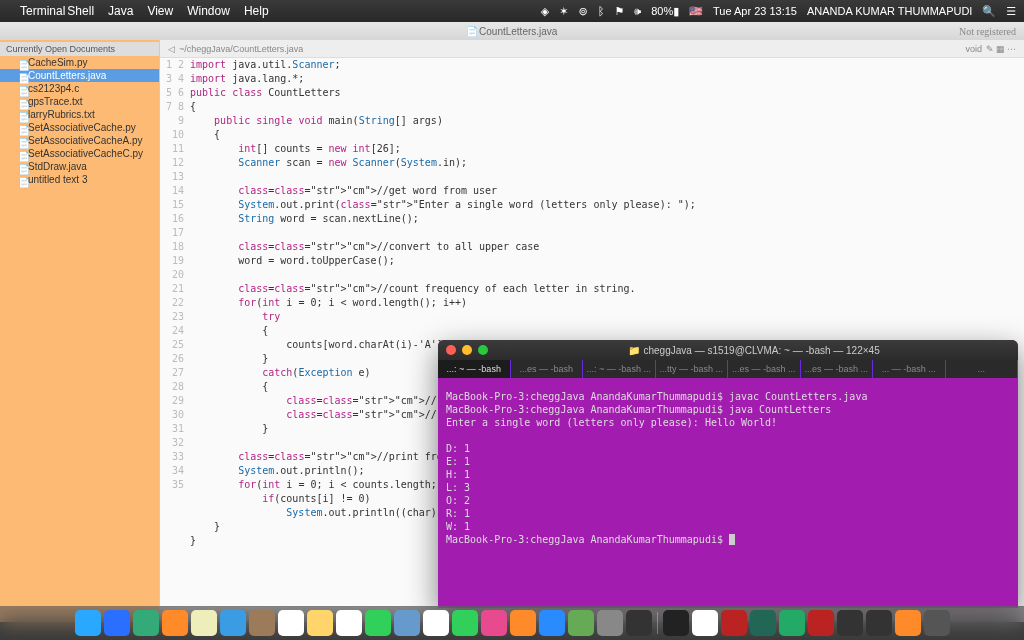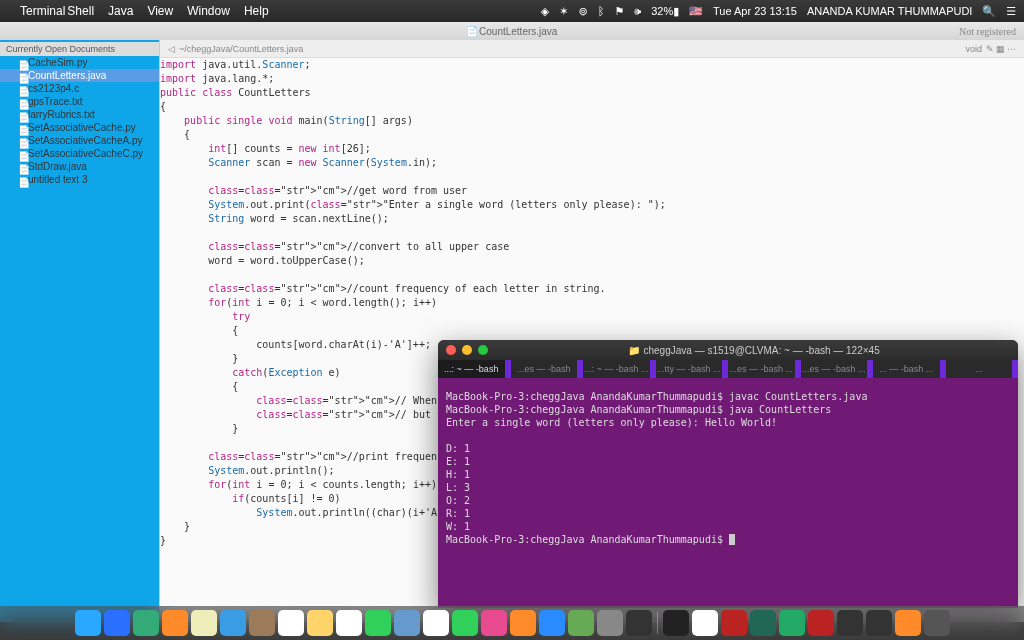--- a/index.html
+++ b/index.html
@@ -11,44 +11,44 @@
 .menubar .menu-item { margin-right: 14px; cursor: default; }
 .menubar .app-name { font-weight: normal; margin-right: 2px; }
 .menubar .right { margin-left: auto; display: flex; align-items: center; gap: 10px; font-size: 11px; }
 .menubar .right span { display: inline-flex; align-items: center; }
 
 
 .editor-window { position: absolute; top: 22px; left: 0; right: 0; bottom: 18px; background: #f5f5f5; display: flex; flex-direction: column; }
 .editor-title { height: 18px; background: linear-gradient(#e8e8e8,#d6d6d6); display: flex; align-items: center; justify-content: center; font-size: 10px; color: #666; position: relative; }
 .editor-title .notreg { position: absolute; right: 8px; color: #888; font-family: Liberation Serif, serif; }
 .editor-body { flex: 1; display: flex; overflow: hidden; }
-.sidebar { width: 160px; background: #0ea5e9; border-right: 1px solid #ccc; font-size: 10px; color: #333; padding-top: 2px; }
+.sidebar { width: 160px; background: #fdba74; border-right: 1px solid #ccc; font-size: 10px; color: #333; padding-top: 2px; }
 .sidebar .hdr { background: #ddd; padding: 2px 6px; font-size: 9px; color: #555; }
 .sidebar .item { padding: 1px 6px 1px 18px; display: flex; align-items: center; }
 .sidebar .item.sel { background: #5a9de4; color: #fff; }
 .sidebar .item .dot { width: 6px; height: 6px; margin-right: 4px; display: inline-block; }
 .main { flex: 1; display: flex; flex-direction: column; background: #fafafa; }
 .tabbar { height: 18px; background: #eee; border-bottom: 1px solid #ddd; font-size: 9px; color: #888; padding: 2px 8px; display: flex; align-items: center; gap: 4px; }
 .tabbar .mr { margin-left: auto; }
 .code { flex: 1; display: flex; font-family: Menlo, Monaco, monospace; font-size: 10px; line-height: 14px; background: #fafafa; }
 .gutter { width: 30px; text-align: right; padding-right: 6px; color: #bbb; user-select: none; }
 .codelines { flex: 1; white-space: pre; color: #333; }
 .codelines .kw { color: #b02585; }
 .codelines .ty { color: #1a6aa8; }
 .statusbar { height: 16px; background: #e6e6e6; border-top: 1px solid #ccc; font-size: 9px; color: #888; display: flex; align-items: center; padding: 0 8px; gap: 10px; }
 
 
-.term-window { position: absolute; top: 340px; left: 438px; width: 580px; height: 268px; background: #701a75; border-radius: 6px 6px 0 0; box-shadow: 0 10px 30px rgba(0,0,0,.5); display: flex; flex-direction: column; overflow: hidden; }
+.term-window { position: absolute; top: 340px; left: 438px; width: 580px; height: 268px; background: #a21caf; border-radius: 6px 6px 0 0; box-shadow: 0 10px 30px rgba(0,0,0,.5); display: flex; flex-direction: column; overflow: hidden; }
 .term-title { height: 20px; background: linear-gradient(#3b3b3b,#2b2b2b); display: flex; align-items: center; padding: 0 8px; font-size: 10px; color: #bbb; }
 .traffic { display: flex; gap: 6px; margin-right: 10px; }
 .traffic span { width: 10px; height: 10px; border-radius: 50%; display: inline-block; }
 .tr-r { background: #ff5f56; } .tr-y { background: #ffbd2e; } .tr-g { background: #27c93f; }
 .term-title .tt { margin: 0 auto; font-size: 10px; color: #ccc; }
 .term-tabs { height: 18px; background: #2a2a2a; display: flex; font-size: 9px; color: #888; }
-.term-tabs .ttab { flex: 1; display: flex; align-items: center; justify-content: center; border-right: 6px solid #6d28d9; }
+.term-tabs .ttab { flex: 1; display: flex; align-items: center; justify-content: center; border-right: 1px solid #6d28d9; }
 .term-tabs .ttab.act { background: #1c1c1c; color: #ddd; }
 .term-body { flex: 1; padding: 12px 8px; font-family: Menlo, Monaco, monospace; font-size: 10px; line-height: 13px; color: #ddd; white-space: pre; overflow: hidden; }
 .cursor { display: inline-block; width: 6px; height: 11px; background: #ccc; vertical-align: text-bottom; }
 
 
 .dock { position: absolute; bottom: 0; left: 0; right: 0; height: 34px; background: rgba(80,80,80,.6); display: flex; align-items: center; justify-content: center; gap: 3px; padding: 0 6px; backdrop-filter: blur(10px); }
 .dock .icon { width: 26px; height: 26px; border-radius: 5px; display: inline-flex; align-items: center; justify-content: center; font-size: 10px; color: #fff; }
 .dock .sep { width: 1px; height: 22px; background: rgba(255,255,255,.3); margin: 0 2px; }
 </style>
 </head>
@@ -62,21 +62,21 @@
   <span class="menu-item">View</span>
   <span class="menu-item">Window</span>
   <span class="menu-item">Help</span>
   <div class="right">
     <span>◈</span>
     <span>✶</span>
     <span>⊚</span>
     <span>ᛒ</span>
     <span>⚑</span>
     <span>🕪</span>
-    <span><span>32%</span> ▮</span>
+    <span><span>80%</span> ▮</span>
     <span>🇺🇸</span>
     <span>Tue Apr 23  13:15</span>
     <span>ANANDA KUMAR THUMMAPUDI</span>
     <span>🔍</span>
     <span>☰</span>
   </div>
 </div>
 
 <div class="editor-window">
   <div class="editor-title">
@@ -101,20 +101,56 @@
         </div>
     </div>
     <div class="main">
       <div class="tabbar">
         <span>◁</span>
         <span>~/cheggJava/CountLetters.java</span>
         <span class="mr">void</span>
         <span> ✎ ▦ ⋯</span>
       </div>
       <div class="code">
+        <div class="gutter" id="gutter">1
+2
+3
+4
+5
+6
+7
+8
+9
+10
+11
+12
+13
+14
+15
+16
+17
+18
+19
+20
+21
+22
+23
+24
+25
+26
+27
+28
+29
+30
+31
+32
+33
+34
+35
+</div>
         <div class="codelines" id="codelines"><span class="kw">import</span> java.util.<span class="ty">Scanner</span>;
 <span class="kw">import</span> java.lang.*;
 <span class="kw">public</span> <span class="kw">class</span> CountLetters
 {
     <span class="kw">public</span> <span class="kw">single</span> <span class="kw">void</span> main(<span class="ty">String</span>[] args)
     {
         <span class="kw">int</span>[] counts = <span class="kw">new</span> <span class="kw">int</span>[26];
         <span class="ty">Scanner</span> scan = <span class="kw">new</span> <span class="ty">Scanner</span>(<span class="ty">System</span>.in);
 
         <span <span="" class="kw">class</span>=<span <span="" class="kw">class</span>="str"&gt;"cm"&gt;//get word from user

